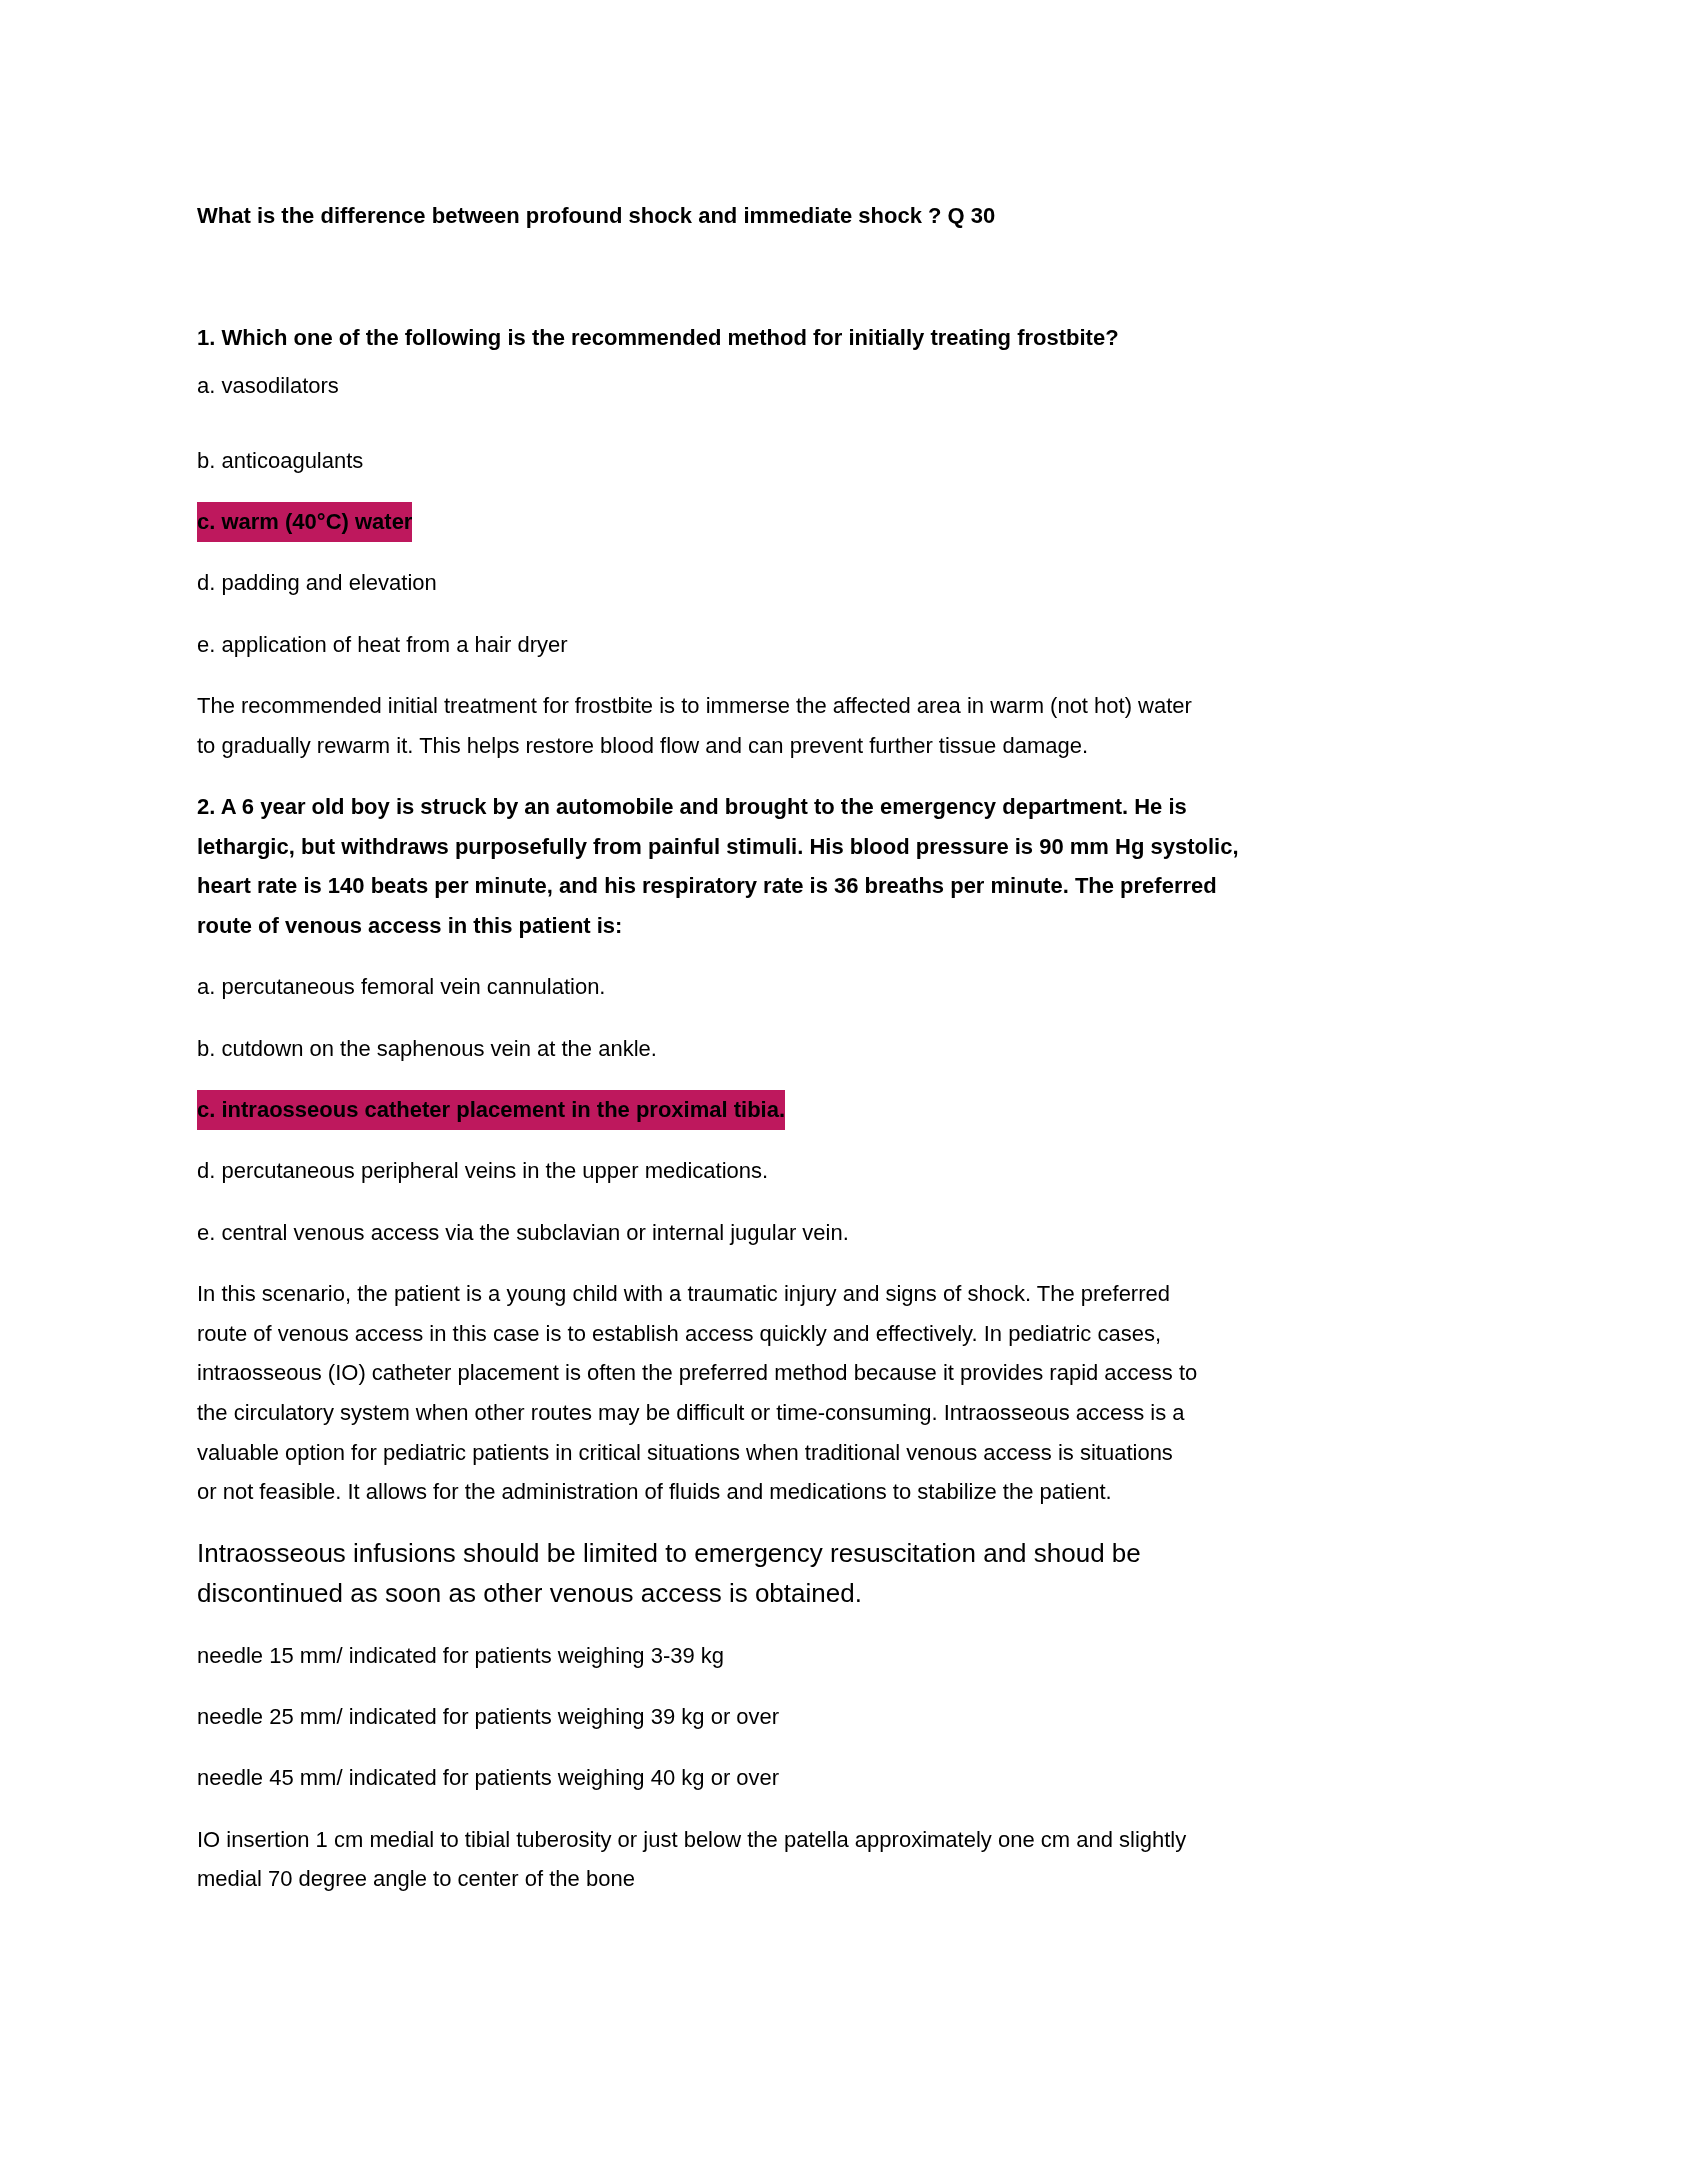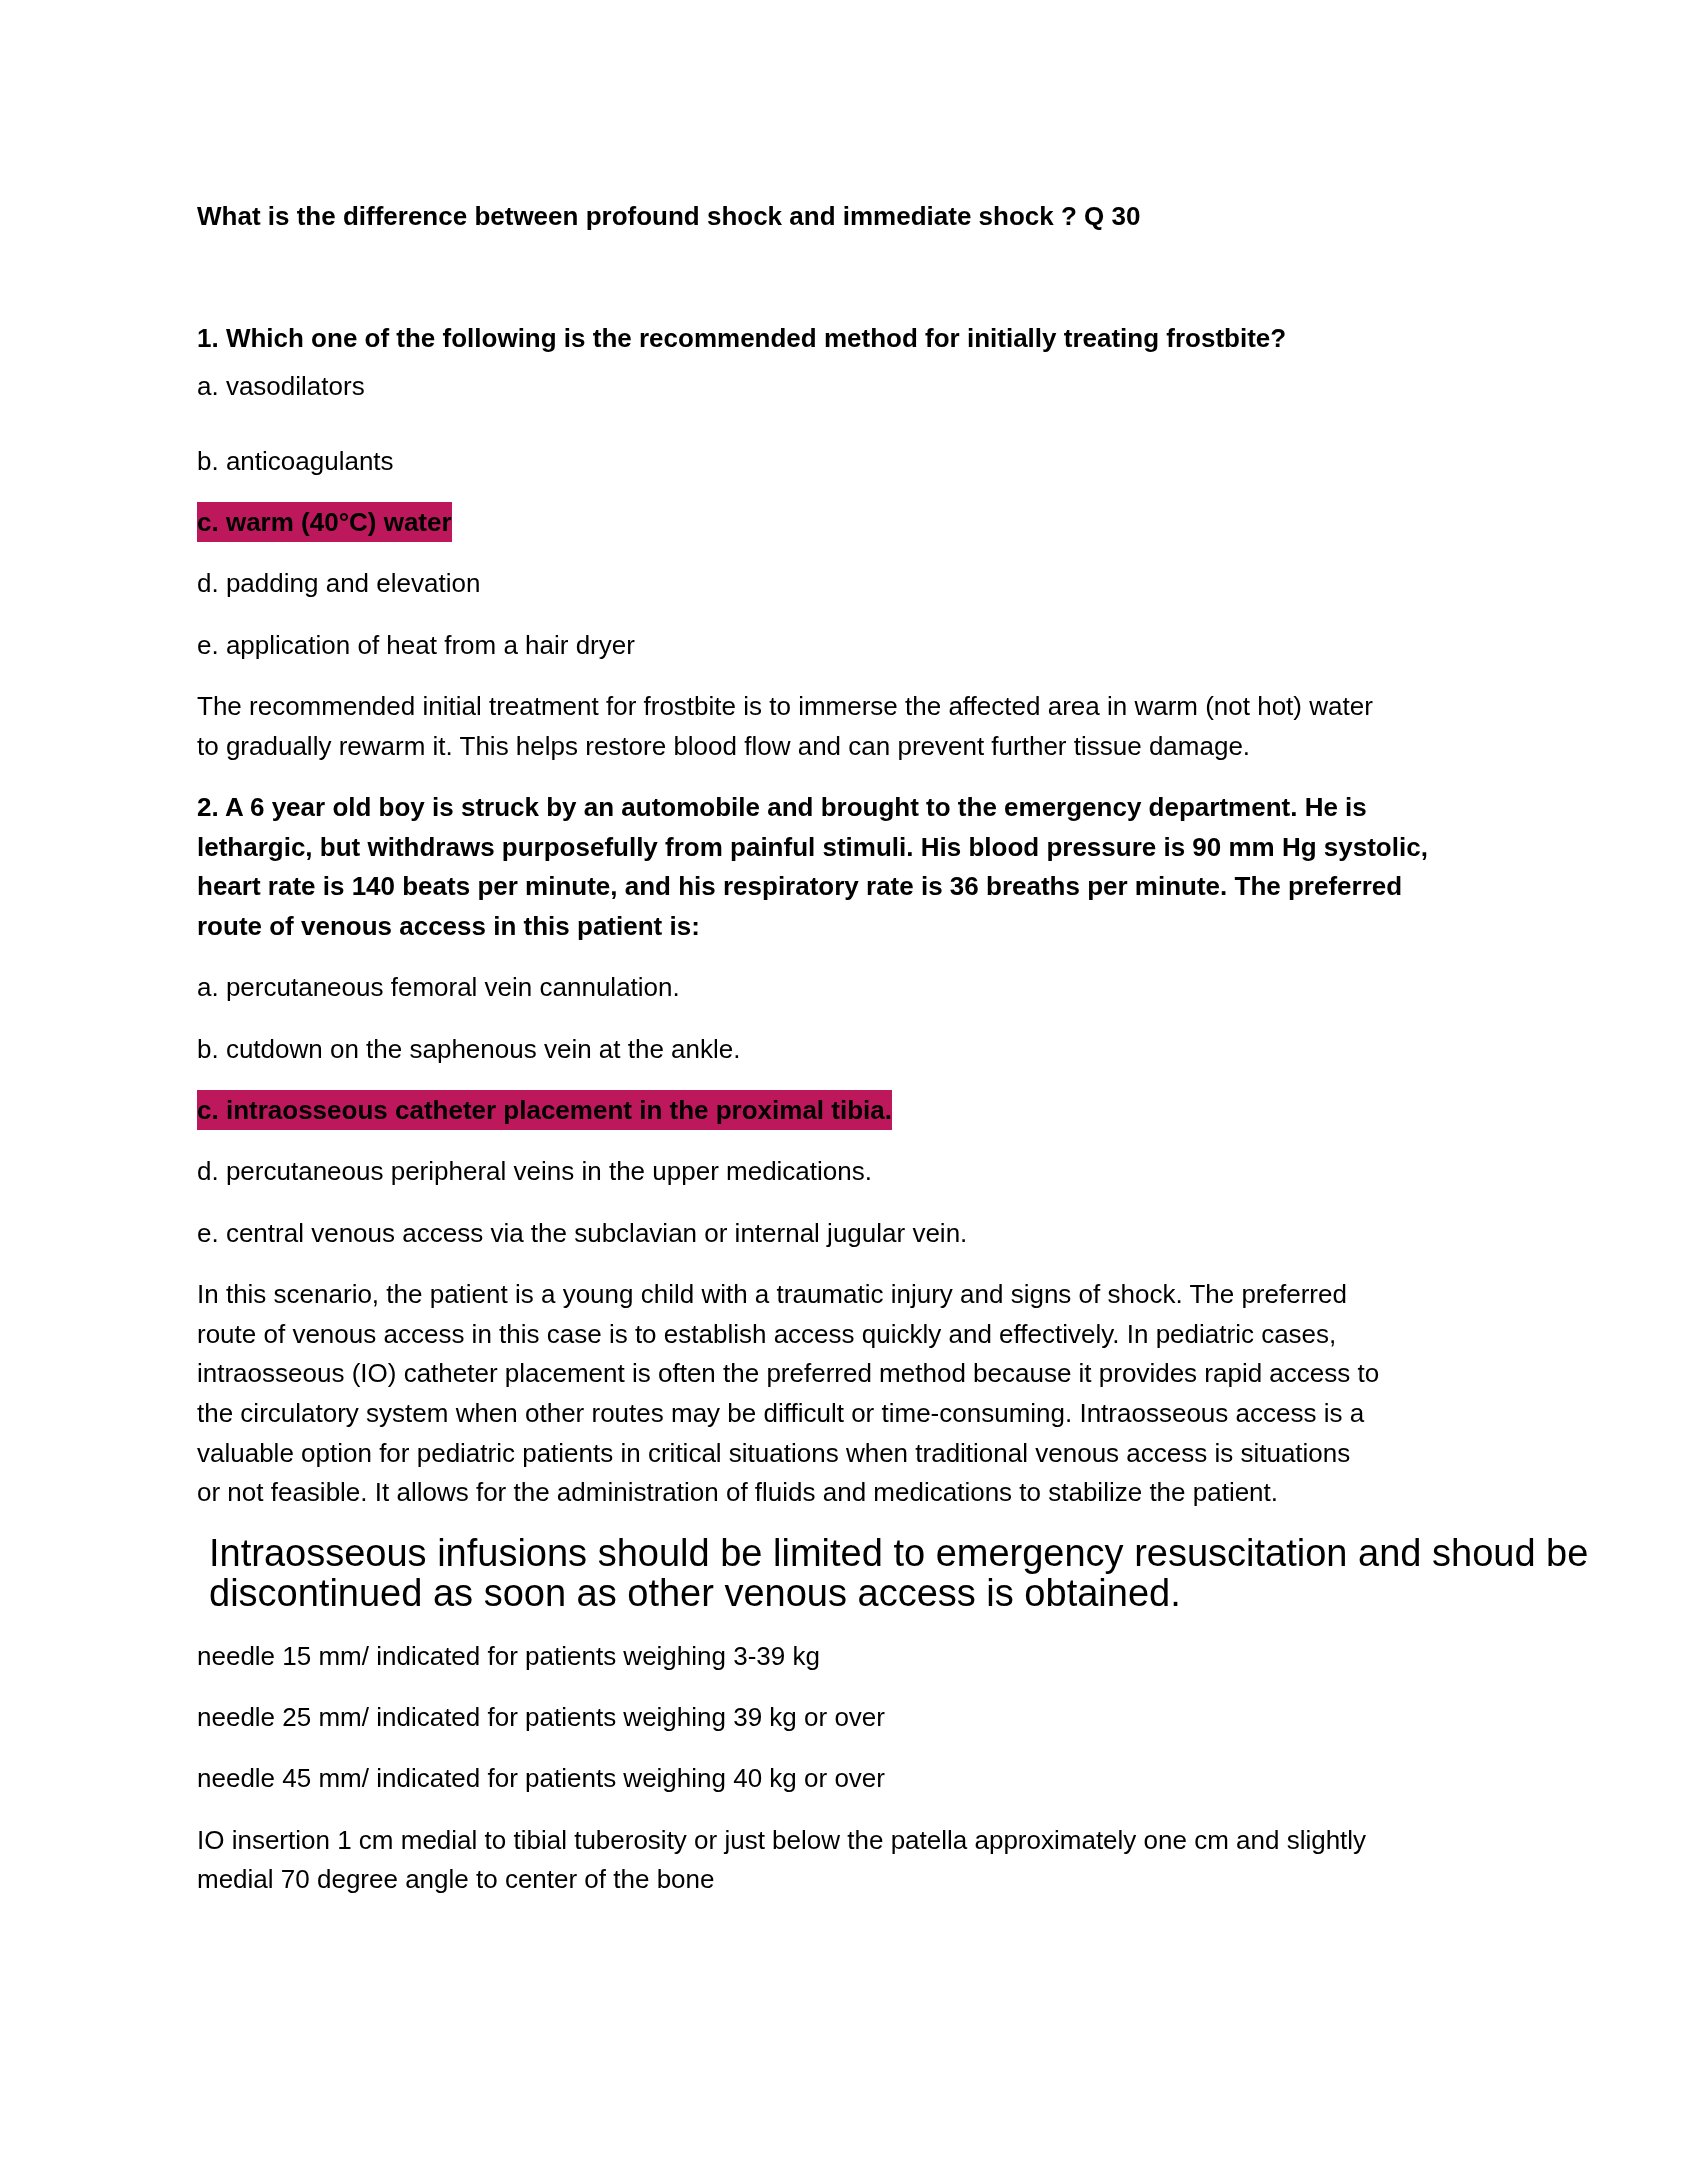--- a/index.html
+++ b/index.html
@@ -1,22 +1,22 @@
 <!DOCTYPE html>
 <html><head>
 <meta charset="utf-8">
 <style>
   html, body { margin:0; padding:0; background:#ffffff; }
   body { width:1683px; height:2178px; position:relative; overflow:hidden;
          font-family:"Liberation Sans", "DejaVu Sans", sans-serif; color:#000; }
   .page { position:absolute; left:197px; top:0; width:1287px; }
-  .ln { position:absolute; left:0; white-space:nowrap; font-size:26px; line-height:40px; }
+  .ln { position:absolute; left:0; white-space:nowrap; font-size:22px; line-height:40px; }
   .b { font-weight:bold; }
   .hl { background:#be185d; }
-  .big { font-size:38px; line-height:41px;margin-left:12px; }
+  .big { font-size:26px; line-height:41px; }
 </style>
 </head>
 <body>
 
 <div class="page">
   <div class="ln b" style="top:196px">What is the difference between profound shock and immediate shock ? Q 30</div>
 
   <div class="ln b" style="top:318px">1. Which one of the following is the recommended method for initially treating frostbite?</div>
   <div class="ln" style="top:366px">a. vasodilators</div>
   <div class="ln" style="top:441px">b. anticoagulants</div>

